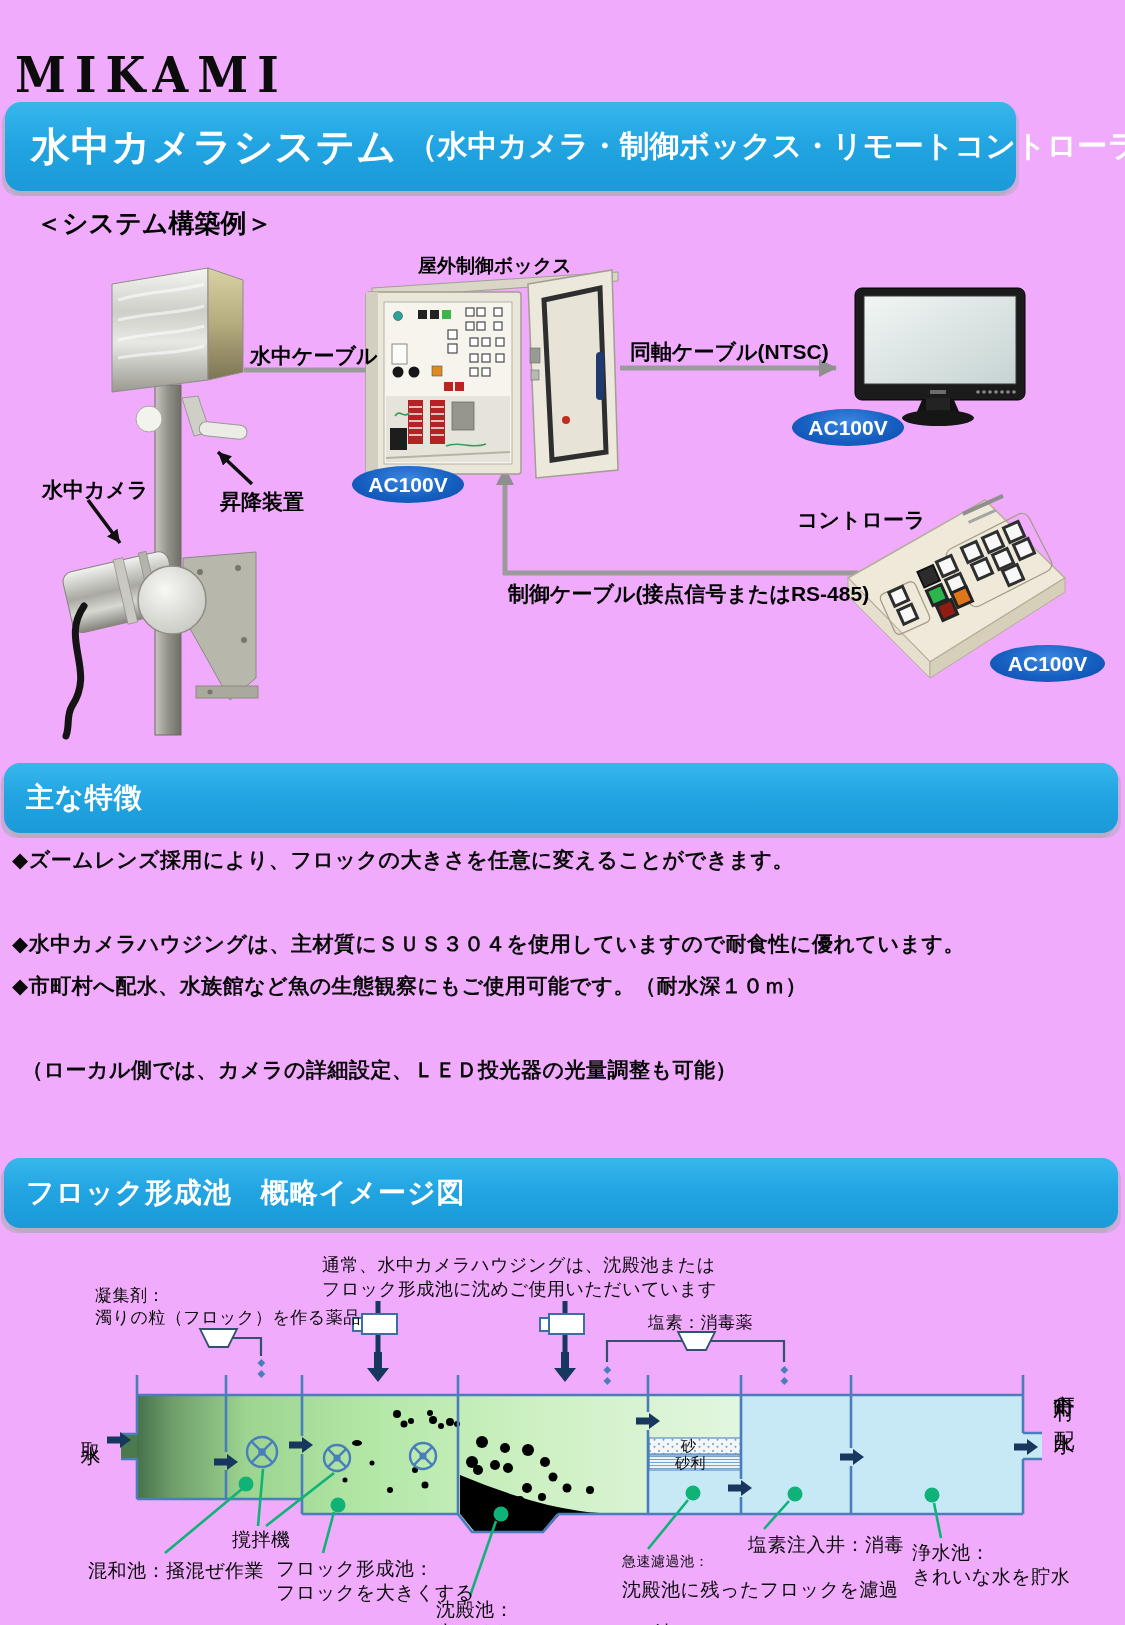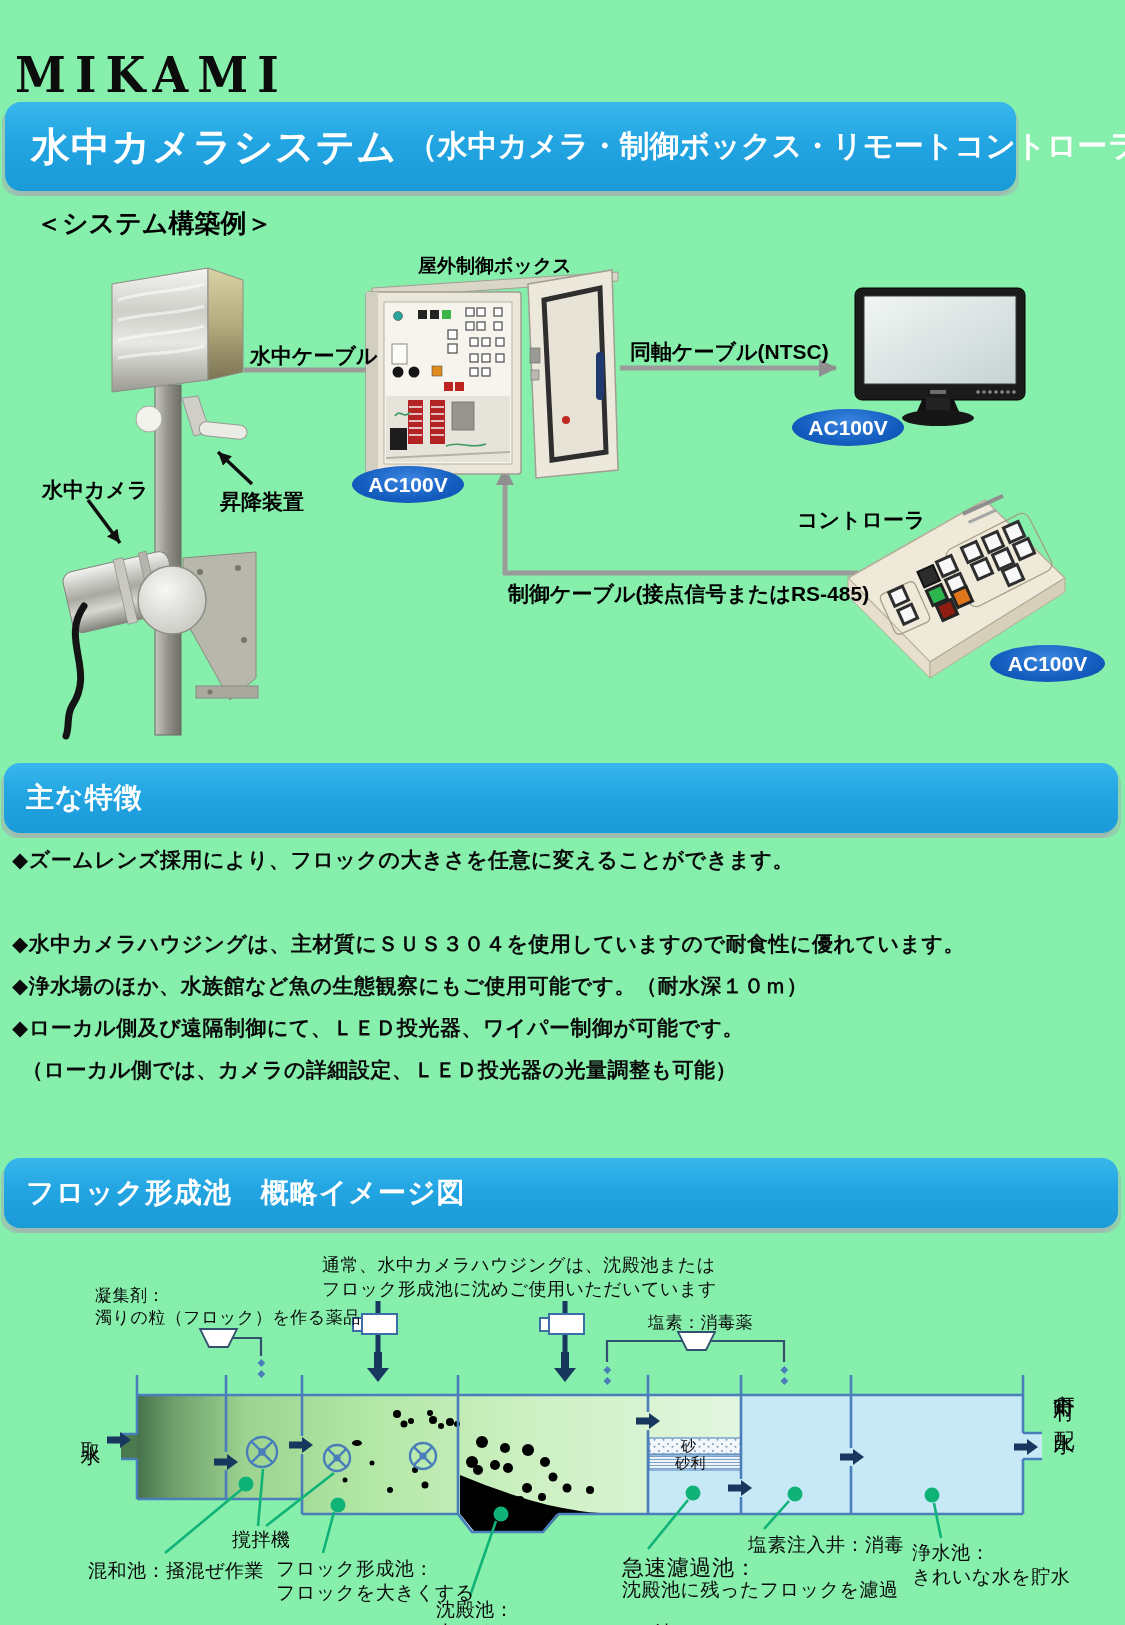--- a/index.html
+++ b/index.html
@@ -1,17 +1,17 @@
 <!DOCTYPE html>
 <html><head>
 <meta charset="utf-8">
 <style>
   html,body{margin:0;padding:0;background:#fff;}
   #page{
-    position:relative;width:1125px;height:1625px;background:#86efac;overflow:hidden;
+    position:relative;width:1125px;height:1625px;background:#f0abfc;overflow:hidden;
     font-family:"Liberation Sans","DejaVu Sans",sans-serif;color:#000;
   }
   .abs{position:absolute;white-space:nowrap;}
   
   .logo{
     left:15px;top:48px;font-family:"DejaVu Serif","Liberation Serif",serif;
     font-weight:900;font-size:46px;letter-spacing:9px;color:#0c0c0c;transform:scaleY(1.04);
   }
   .bluebar{
     background:linear-gradient(180deg,#38b7ec 0%,#22a5e2 45%,#1b9ad8 100%);
@@ -242,22 +242,21 @@
 
   <div class="abs badge" style="left:352px;top:466px;width:112px;height:37px;">AC100V</div>
   <div class="abs badge" style="left:792px;top:409px;width:112px;height:37px;">AC100V</div>
   <div class="abs badge" style="left:990px;top:645px;width:115px;height:37px;">AC100V</div>
 
   <div class="abs bluebar secbar" style="top:763px;">
     <div class="txt">主な特徴</div>
   </div>
   <div class="abs feat" style="top:846px;">◆ズームレンズ採用により、フロックの大きさを任意に変えることができます。</div>
   <div class="abs feat" style="top:930px;">◆水中カメラハウジングは、主材質にＳＵＳ３０４を使用していますので耐食性に優れています。</div>
-  <div class="abs feat" style="top:972px;">◆浄水場のほか、水族館など魚の生態観察にもご使用可能です。（耐水深１０ｍ）</div>
-  <div class="abs feat" style="top:1014px;">◆ローカル側及び遠隔制御にて、ＬＥＤ投光器、ワイパー制御が可能です。</div>
+  <div class="abs feat" style="top:972px;">◆市町村へ配水、水族館など魚の生態観察にもご使用可能です。（耐水深１０ｍ）</div>
   <div class="abs feat" style="top:1056px;left:22px;">（ローカル側では、カメラの詳細設定、ＬＥＤ投光器の光量調整も可能）</div>
 
   <div class="abs bluebar secbar" style="top:1158px;">
     <div class="txt">フロック形成池　概略イメージ図</div>
   </div>
 
   <svg width="1125" height="397" viewBox="0 1228 1125 397" style="top:1228px;">
     <defs>
       <linearGradient id="greenW" x1="0" y1="0" x2="1" y2="0">
         <stop offset="0" stop-color="#46714b"></stop>
@@ -418,19 +417,19 @@
   <div class="abs vtext" style="left:78px;top:1426px;font-size:20px;letter-spacing:4px;">取水</div>
   <div class="abs vtext" style="left:1050px;top:1378px;font-size:21px;letter-spacing:3px;height:160px;">市町村へ配水</div>
   <div class="abs plbl" style="left:681px;top:1437px;font-size:15px;">砂</div>
   <div class="abs plbl" style="left:675px;top:1454px;font-size:15px;">砂利</div>
   <div class="abs plbl" style="left:88px;top:1558px;font-size:19px;">混和池：掻混ぜ作業</div>
   <div class="abs plbl" style="left:232px;top:1527px;font-size:19px;">撹拌機</div>
   <div class="abs plbl" style="left:276px;top:1556px;font-size:19px;">フロック形成池：</div>
   <div class="abs plbl" style="left:276px;top:1580px;font-size:19px;">フロックを大きくする</div>
   <div class="abs plbl" style="left:436px;top:1597px;font-size:19px;">沈殿池：</div>
   <div class="abs plbl" style="left:436px;top:1620px;font-size:19px;">大きくなったフロックを沈める</div>
-  <div class="abs plbl" style="left:622px;top:1553px;font-size:22px;">急速濾過池：</div>
+  <div class="abs plbl" style="left:622px;top:1553px;font-size:14px;">急速濾過池：</div>
   <div class="abs plbl" style="left:622px;top:1577px;font-size:19px;">沈殿池に残ったフロックを濾過</div>
   <div class="abs plbl" style="left:748px;top:1532px;font-size:19px;">塩素注入井：消毒</div>
   <div class="abs plbl" style="left:912px;top:1540px;font-size:19px;">浄水池：</div>
   <div class="abs plbl" style="left:912px;top:1564px;font-size:19px;">きれいな水を貯水</div>
 
 </div>
 
 </body></html>

